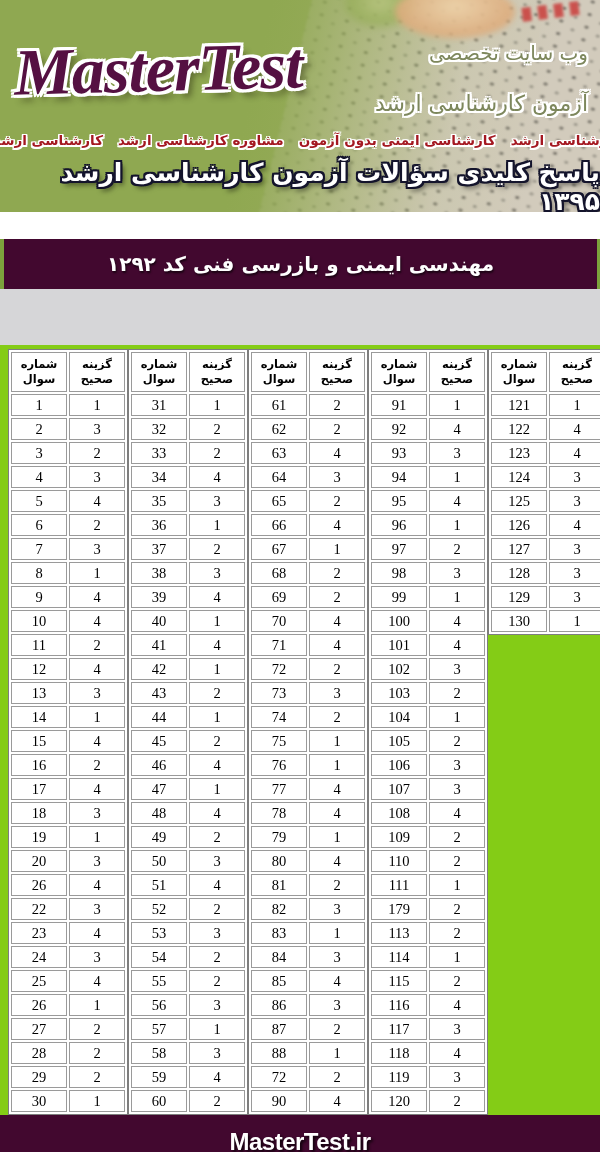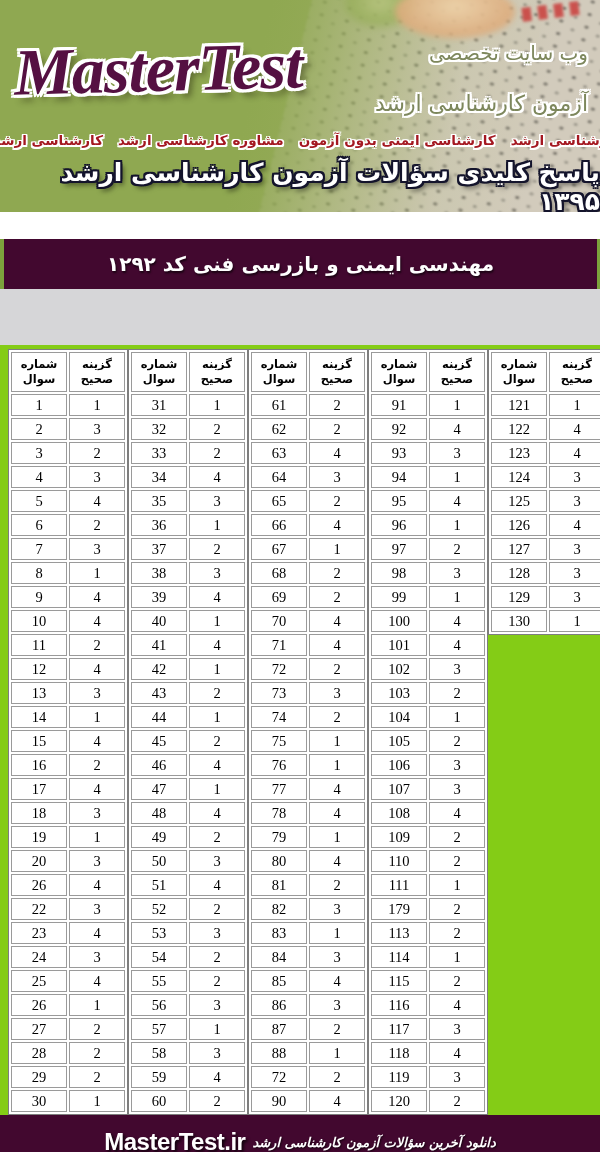--- a/index.html
+++ b/index.html
@@ -672,17 +672,16 @@
           </tr>
           <tr>
             <td>130</td>
             <td>1</td>
           </tr>
         </tbody>
     </table>
   </div>
 
   <div class="footer">
-    <span class="fa-text">دانلود آخرین سؤالات آزمون کارشناسی ارشد</span>
     <span class="site">MasterTest.ir</span>
   </div>
 
 </div>
 
 </body></html>

